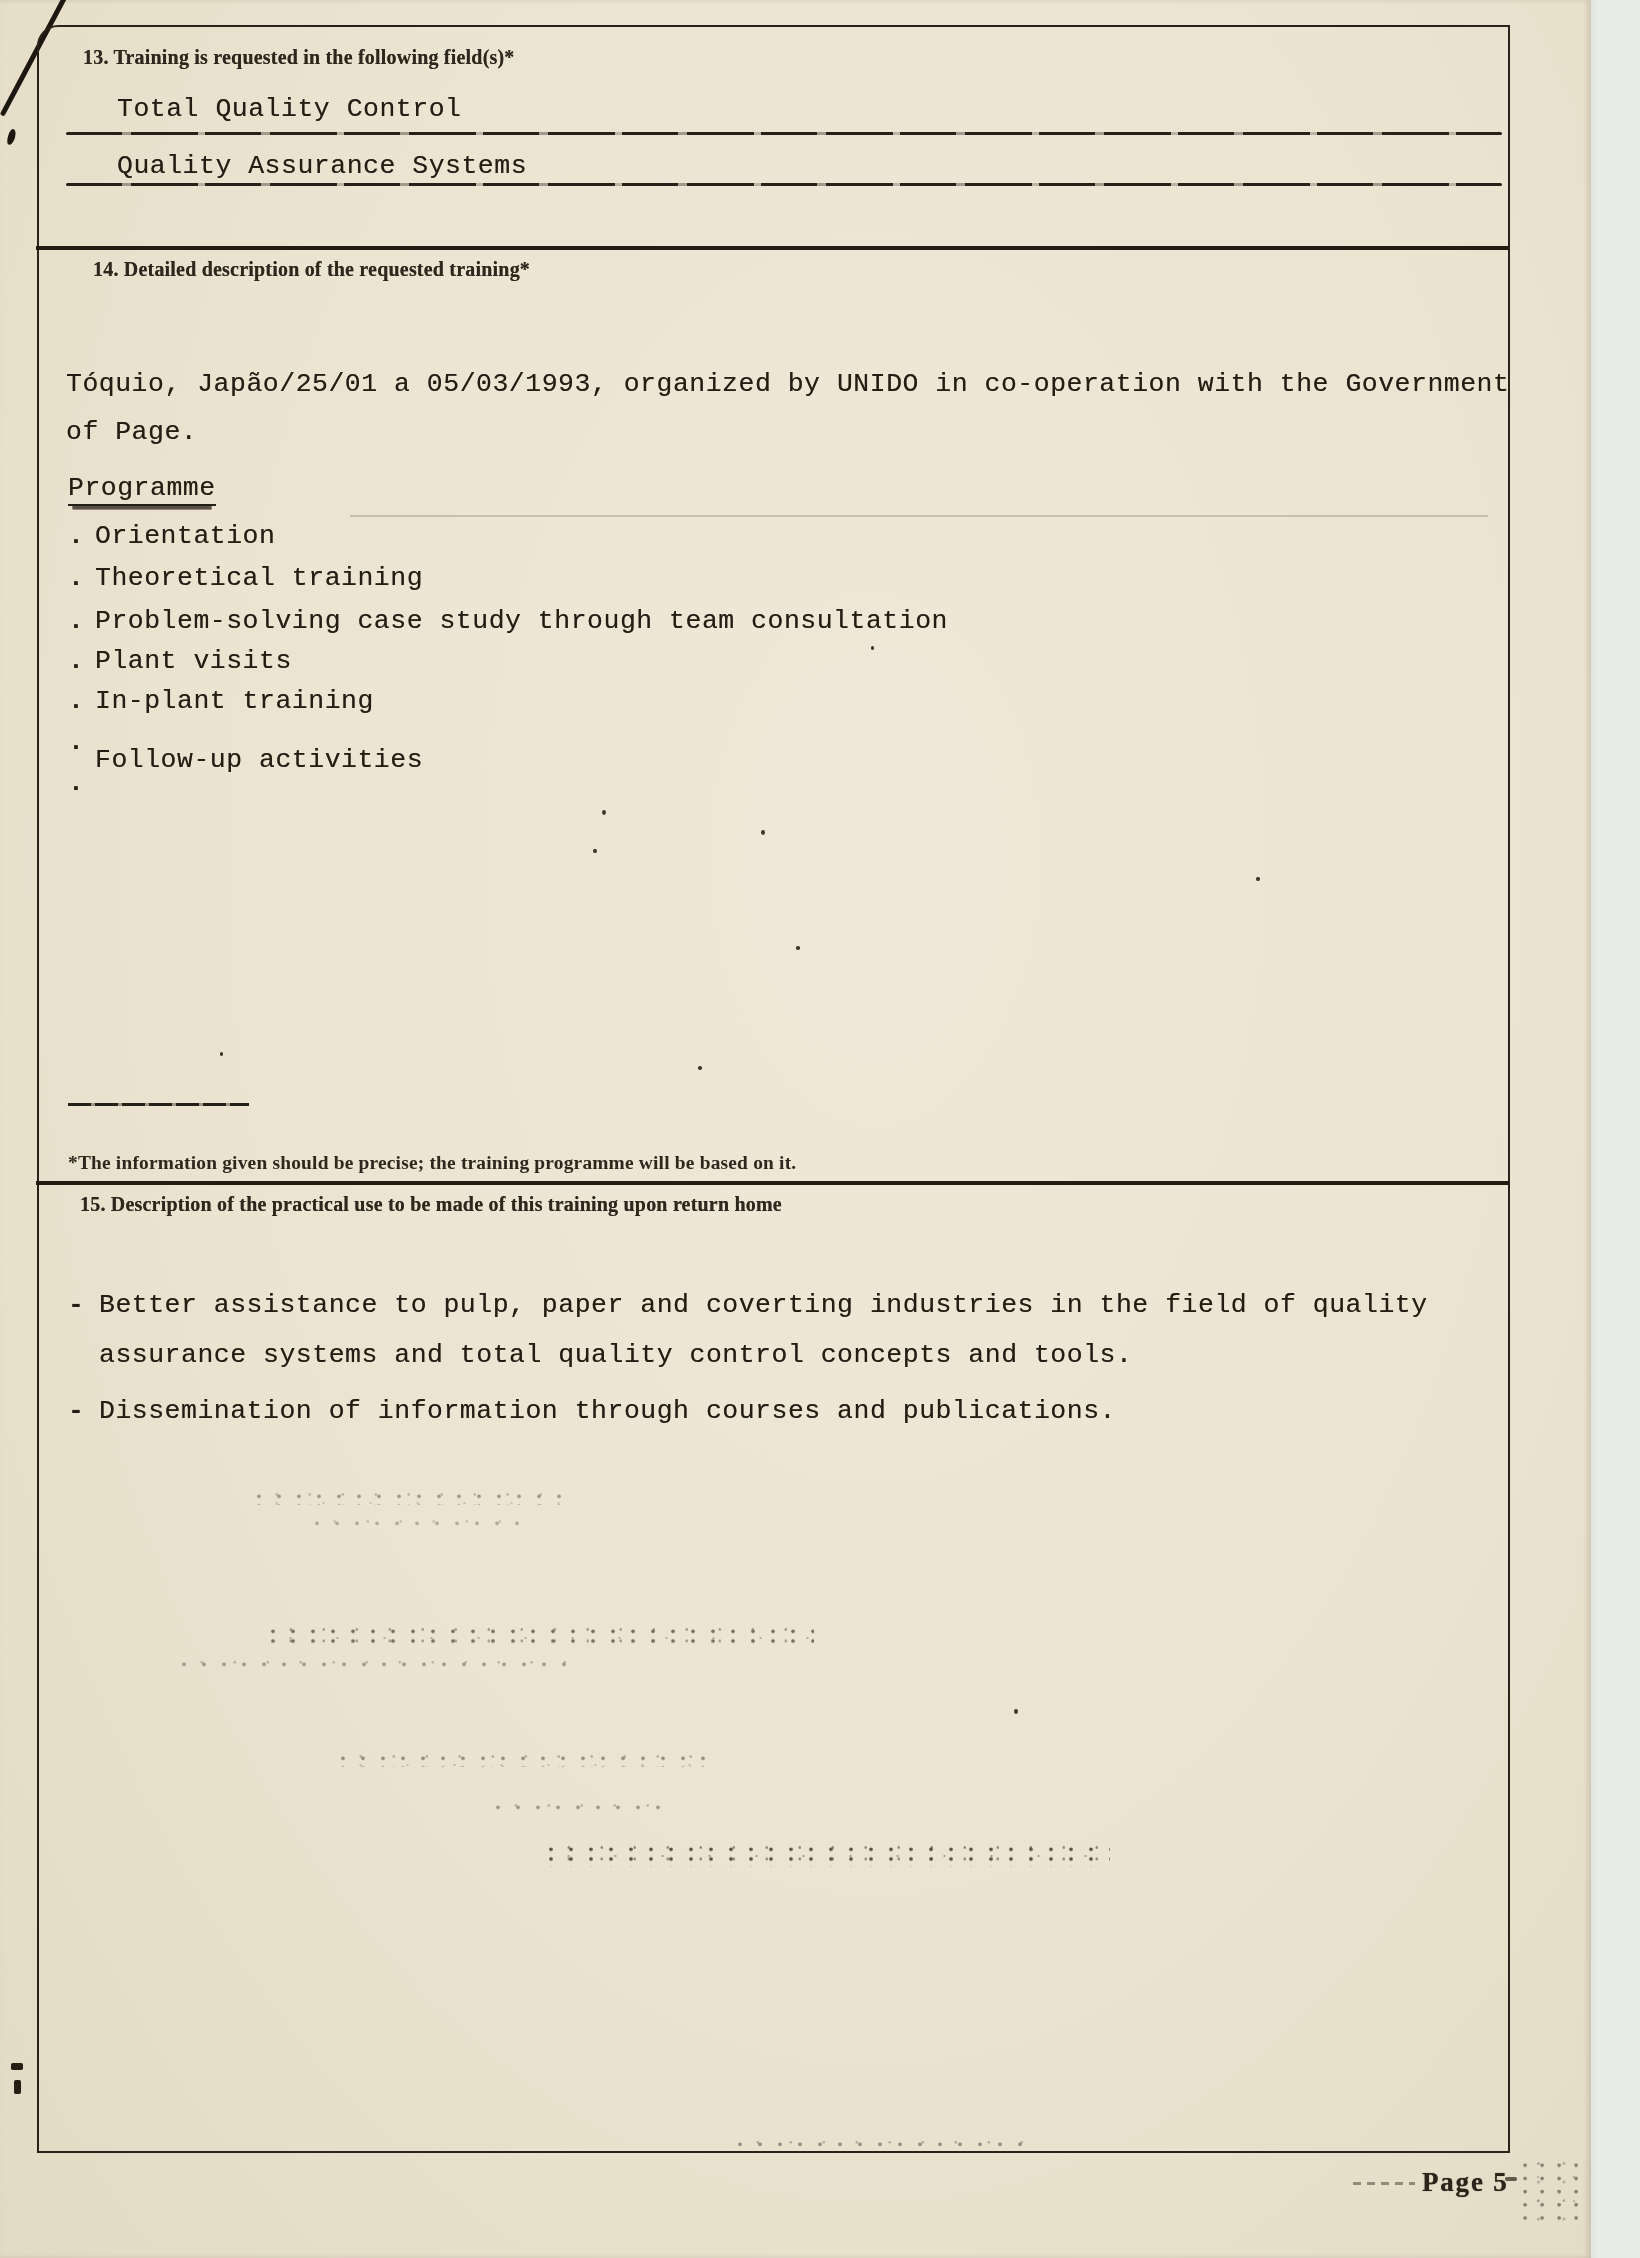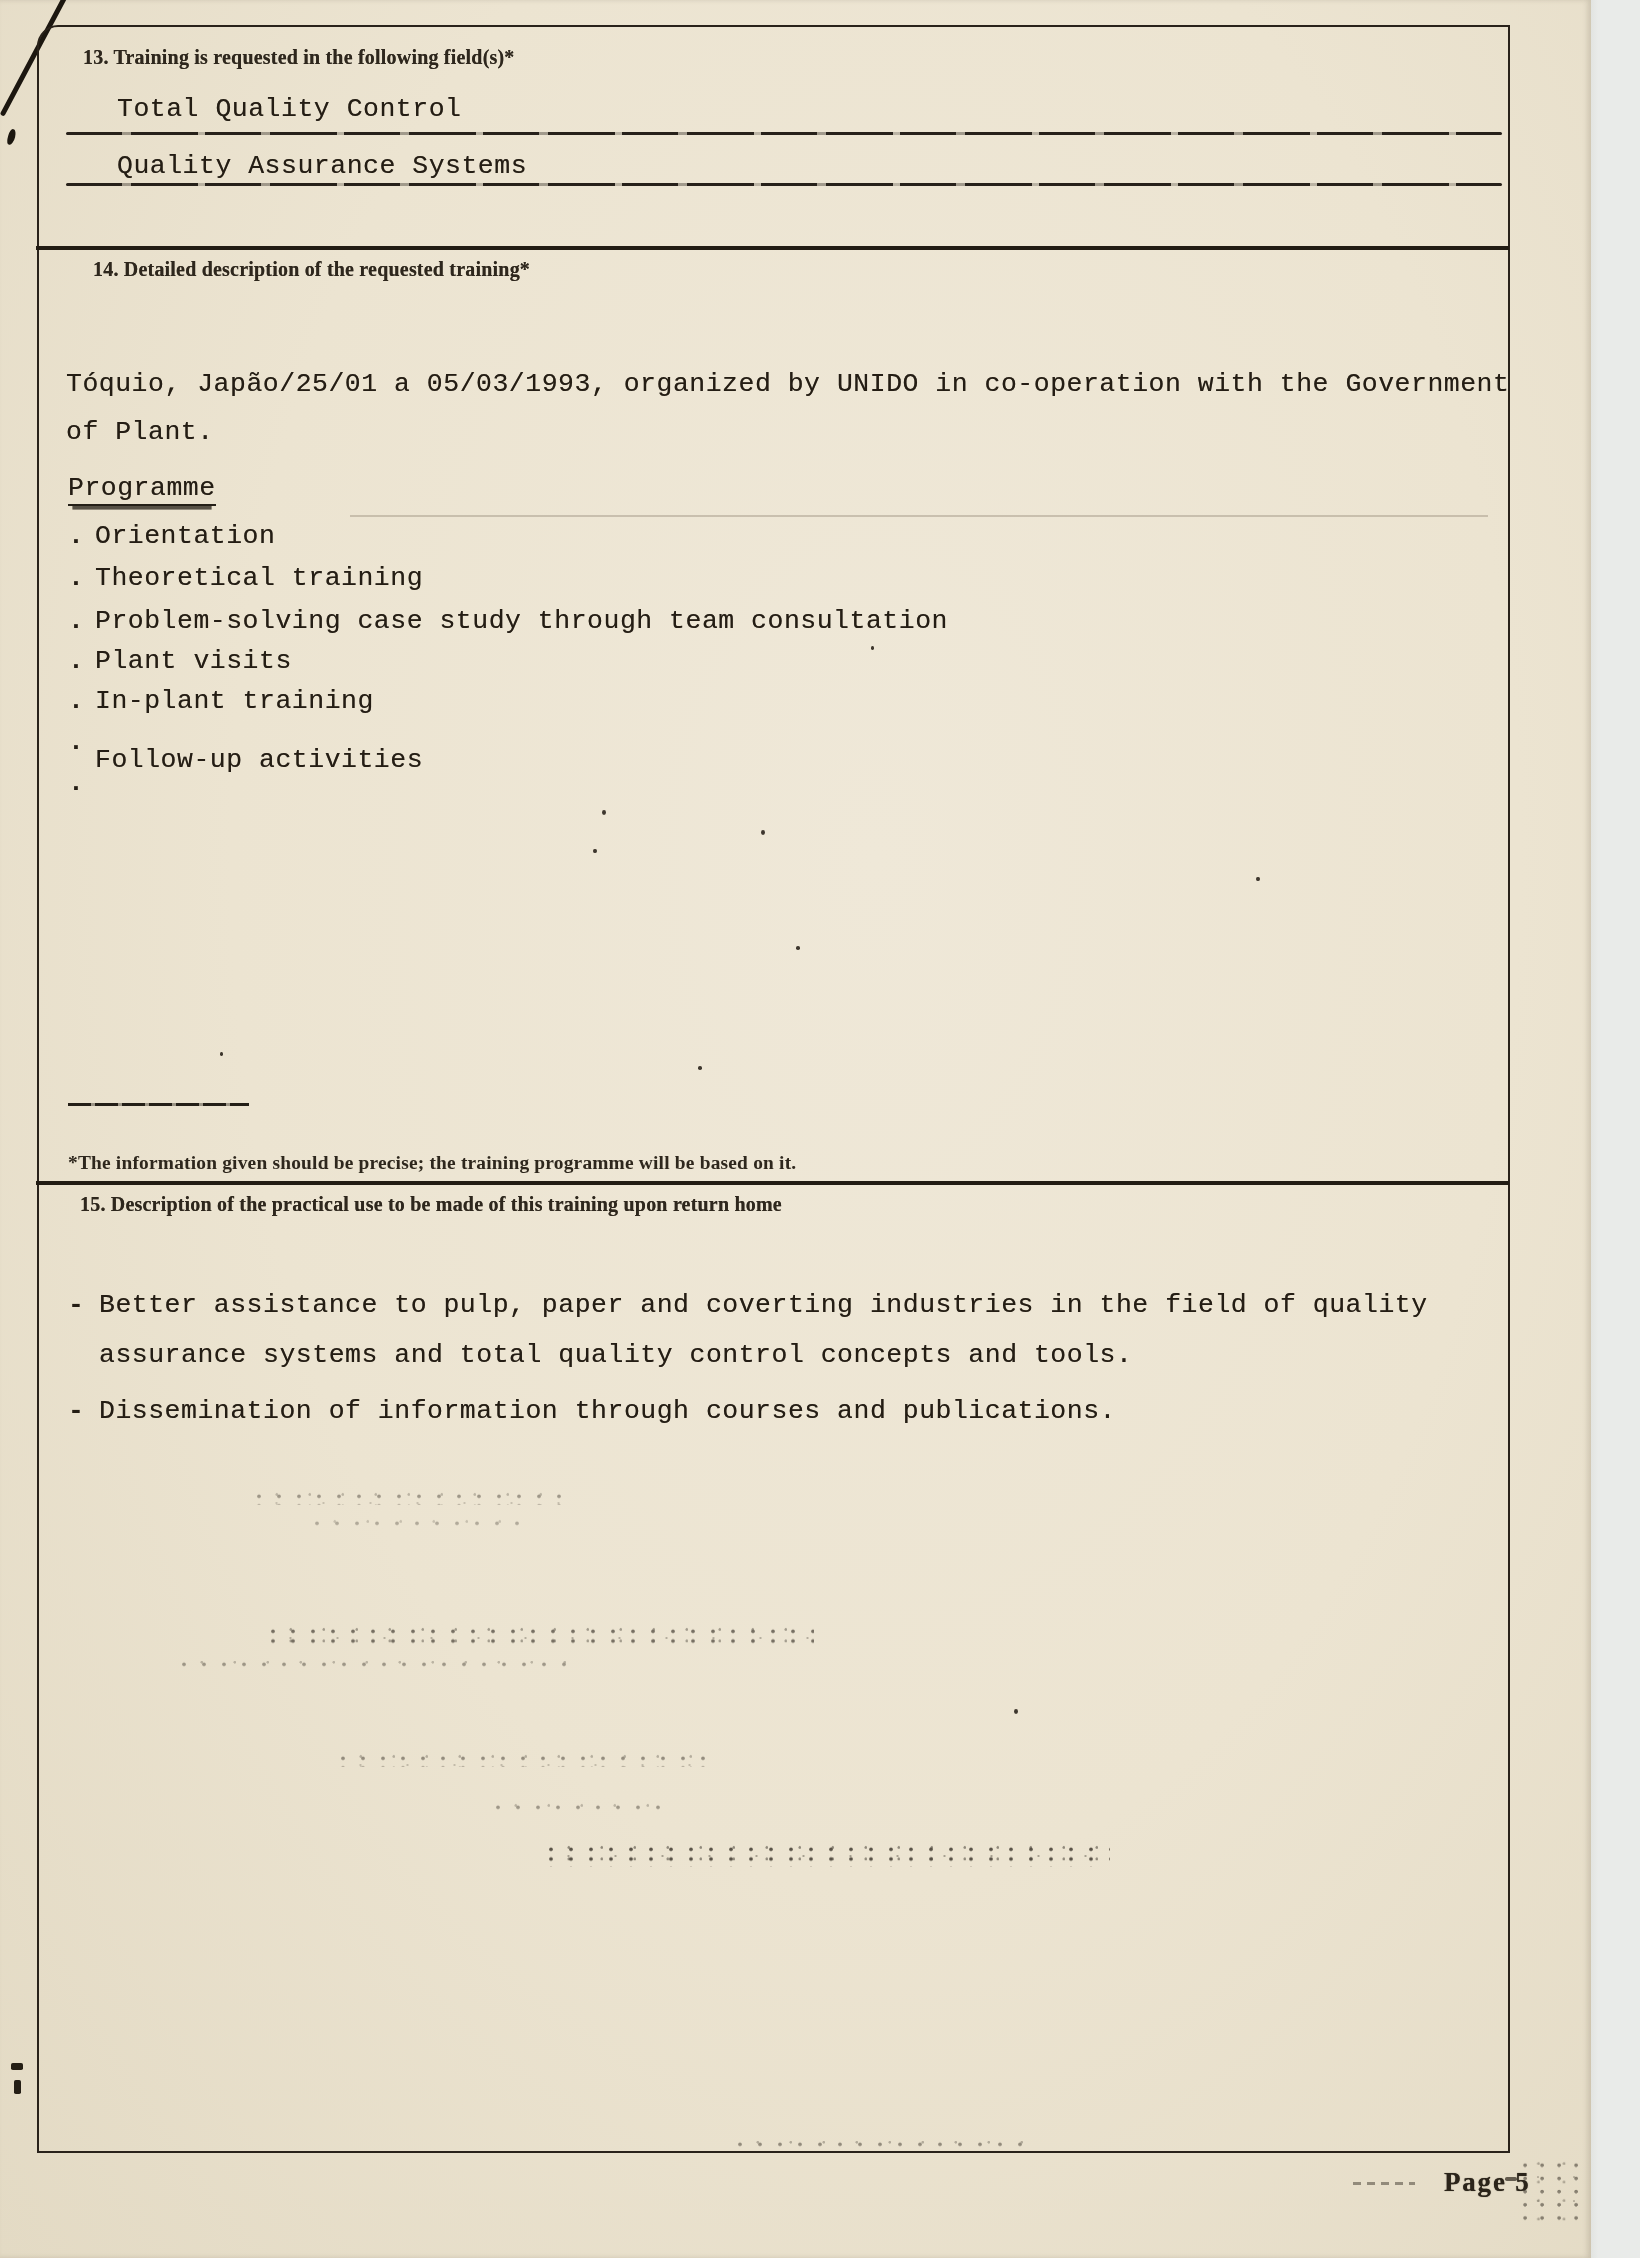--- a/index.html
+++ b/index.html
@@ -95,21 +95,20 @@
     position:absolute;left:8px;top:129px;width:7px;height:16px;border-radius:50% 50% 60% 40%;
     background:#1c1710;transform:rotate(14deg);
   }
   .margin-mark{position:absolute;background:#241e15;border-radius:1.8px;}
   .page-number{
     position:absolute;left:1422px;top:2167px;
     font-family:"Liberation Serif","DejaVu Serif",serif;
     font-weight:700;font-size:27px;color:#2b241a;letter-spacing:1.8px;
     text-shadow:0 0 0.9px rgba(43,36,26,.8);
     white-space:nowrap;
-    margin-left:22px;
   }
   .page-number-dash{position:absolute;left:1353px;top:2182px;width:62px;height:2.6px;
     background:repeating-linear-gradient(90deg,rgba(43,36,26,.45) 0 8px,transparent 8px 14px);}
   .page-number-tail{position:absolute;left:1505px;top:2177px;width:12.4px;height:3.5px;background:rgba(43,36,26,.7);border-radius:1.8px;}
 </style>
 </head>
 <body>
 
 <div class="paper">
 
@@ -124,21 +123,21 @@
     <div class="rule" style="left:26.5px;top:105px;width:1436px"></div>
 
     <div class="typed" style="left:78px;top:124px">Quality Assurance Systems</div>
     <div class="rule" style="left:26.5px;top:156px;width:1436px"></div>
 
     <div class="divider" style="top:219px"></div>
 
     <div class="label" style="left:54px;top:231px">14. Detailed description of the requested training*</div>
 
     <div class="typed" style="left:27px;top:342px">Tóquio, Japão/25/01 a 05/03/1993, organized by UNIDO in co-operation with the Government</div>
-    <div class="typed" style="left:27px;top:390px">of Plant.</div>
+    <div class="typed" style="left:27px;top:390px">of Page.</div>
 
     <div class="scratch" style="left:311px;top:488px;width:1138px"></div>
 
     <div class="typed" style="left:29px;top:446px">
       <span class="underline-heading">Programme</span>
     </div>
 
     <div class="marker" style="left:29px;top:494px">.</div>
     <div class="typed" style="left:56px;top:494px">Orientation</div>
 

